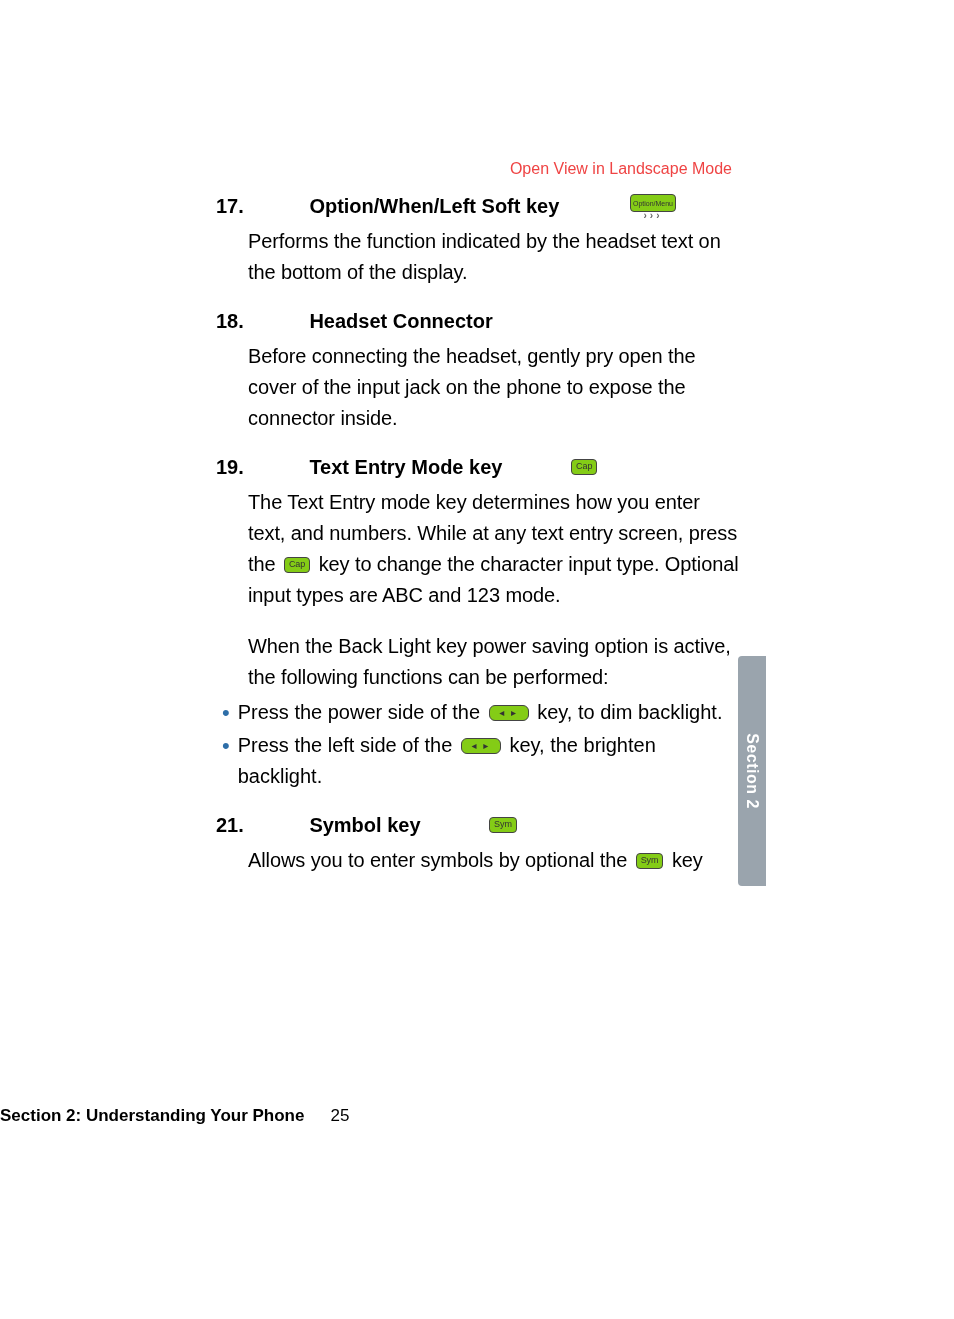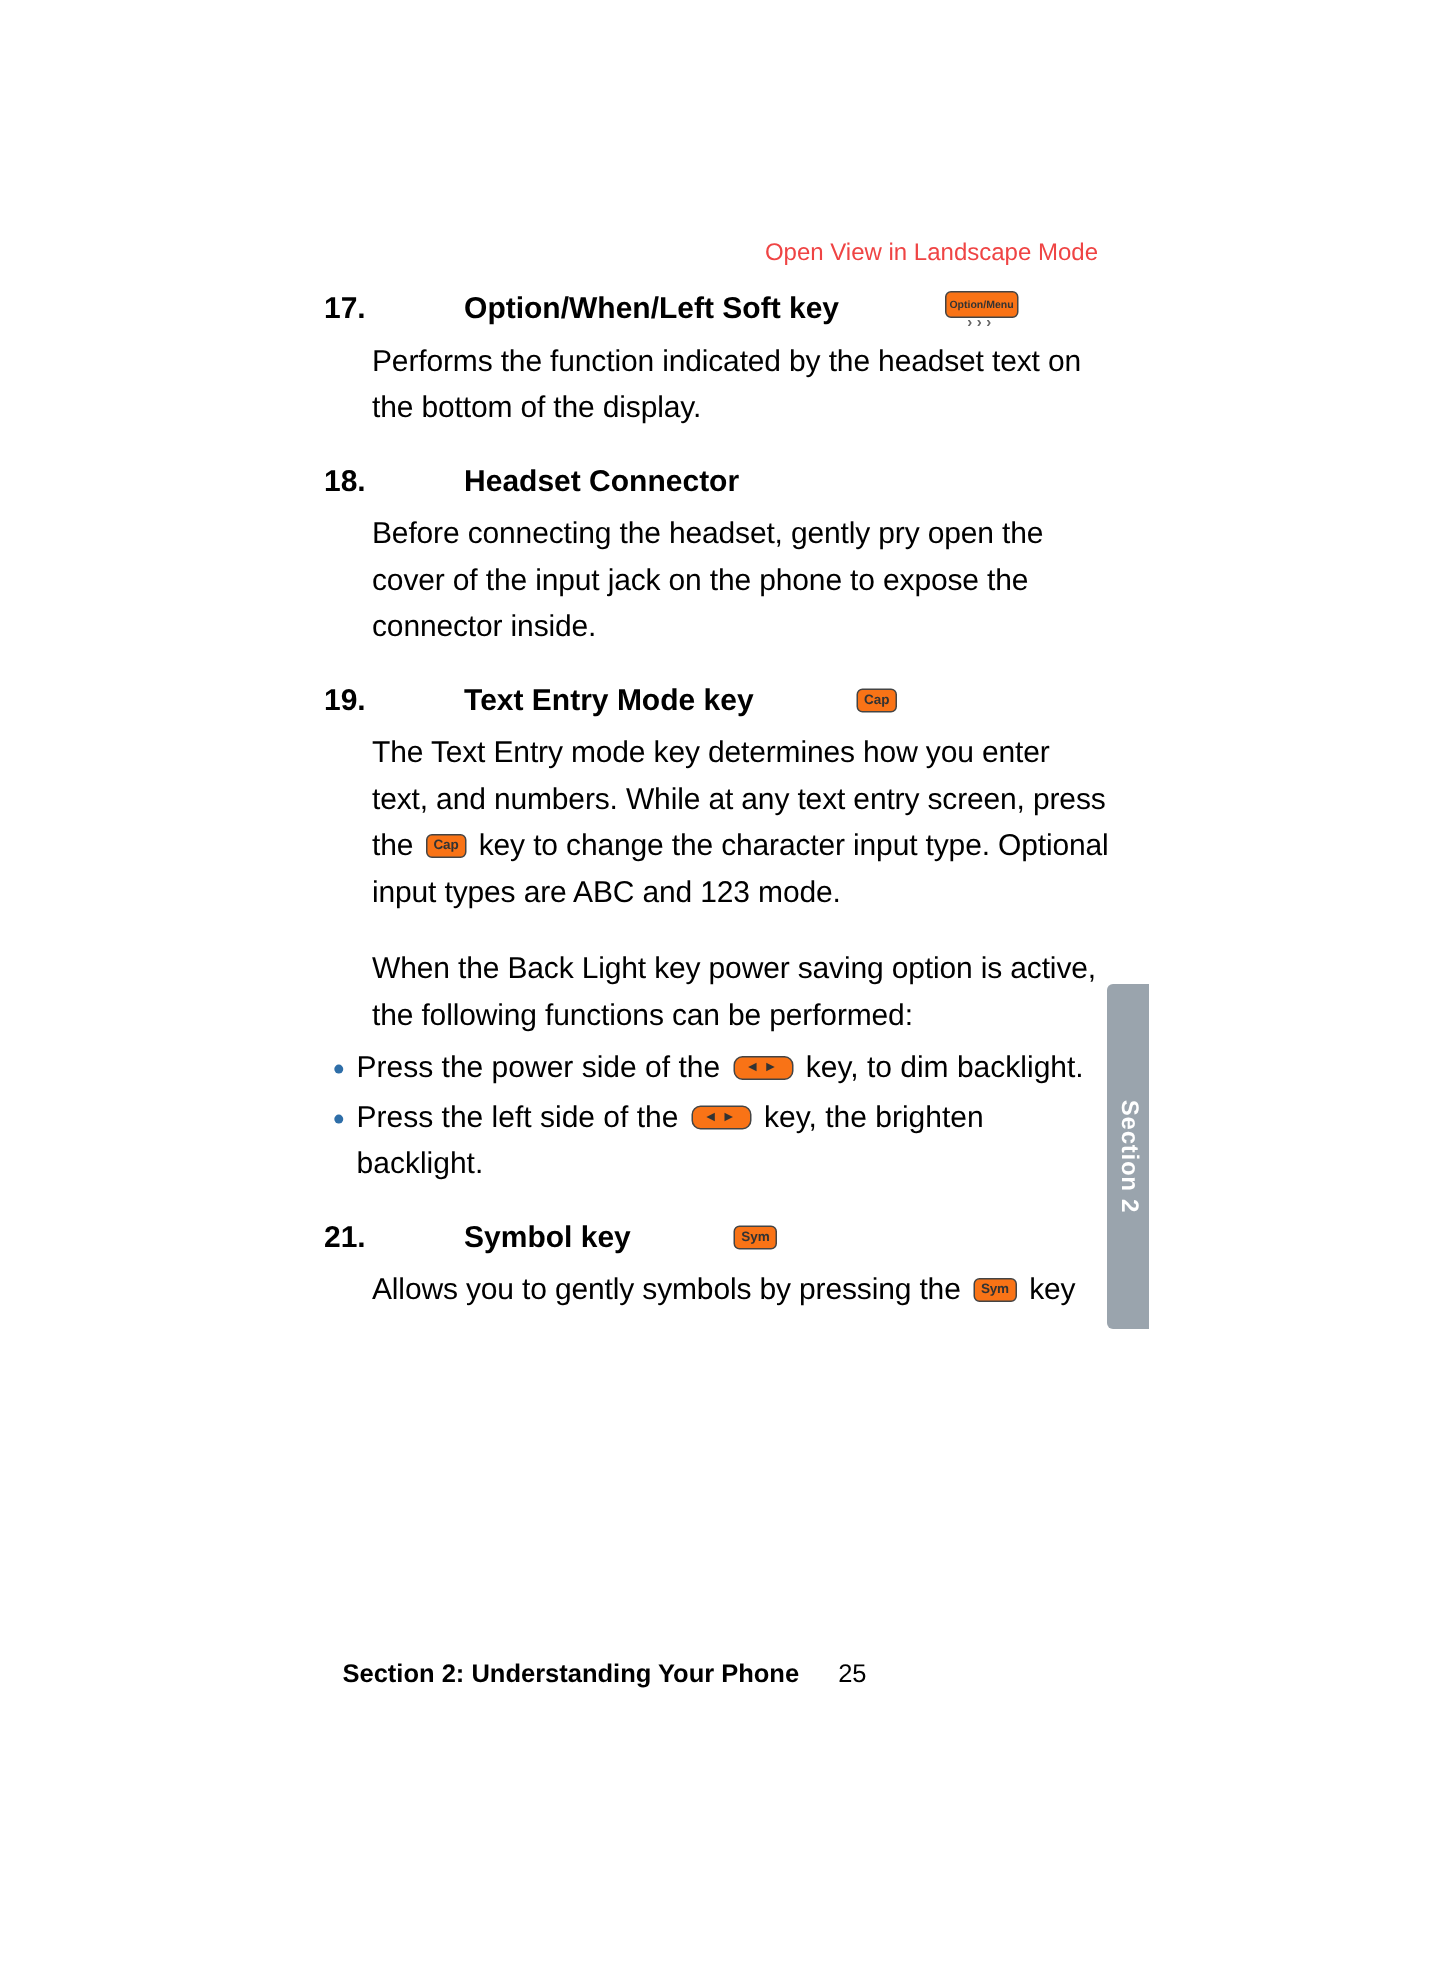--- a/index.html
+++ b/index.html
@@ -12,38 +12,38 @@
   .num { font-weight: 700; }
   .title { font-weight: 700; }
   .body { margin-left: 32px; margin-top: 6px; font-size: 20px; line-height: 1.55; font-family: "Helvetica Neue", Arial, sans-serif; letter-spacing: -0.1px; }
   .body + .body { margin-top: 12px; }
   .bullets { margin-left: 6px; margin-top: 4px; }
   .bullet-row { display: flex; align-items: flex-start; font-size: 20px; line-height: 1.55; margin-top: 2px; }
   .bullet-dot { color: #2e6ea8; font-size: 22px; line-height: 1; margin-right: 8px; margin-top: 5px; }
   .keycap {
     display: inline-flex; align-items: center; justify-content: center;
     border: 1.5px solid #444; border-radius: 4px;
-    font-size: 9px; font-weight: 700; padding: 2px 4px; height: 16px;
+    font-size: 9px; font-weight: 400; padding: 2px 4px; height: 16px;
     vertical-align: middle; margin: 0 3px 2px 3px; color: #333;
-    background: #f97316; line-height: 1;
+    background: #84cc16; line-height: 1;
   }
   .keycap.option { font-size: 7px; height: 18px; padding: 2px 2px; }
   .option-wrap { display: inline-flex; flex-direction: column; align-items: center; margin: 0 2px; vertical-align: middle; }
   .dots-under { font-size: 10px; color: #666; letter-spacing: 3px; line-height: 0.6; margin-top: -1px; }
   .keycap.backlight { width: 40px; height: 16px; border-radius: 6px; font-size: 10px; letter-spacing: 2px; }
   .keycap.backlight::before { content: ""; }
   .tab {
     position: absolute; right: 188px; top: 656px; width: 28px; height: 230px;
     background: #9aa4ad; border-radius: 4px 0 0 4px;
   }
   .tab-text {
     position: absolute; left: 50%; top: 50%; transform: translate(-50%,-50%) rotate(90deg);
     white-space: nowrap; color: #fff; font-weight: 700; font-size: 16px; letter-spacing: 0.5px;
   }
-  .footer { position: absolute; bottom: 193px; width: 806px; text-align: center; }
+  .footer { position: absolute; bottom: 193px; width: 806px; text-align: left; }
   .footer-inner { display: inline-flex; align-items: baseline; gap: 26px; font-size: 17px; }
   .footer-title { font-weight: 700; }
   .footer-page { font-weight: 400; margin-top: 25px; }
   .gap-lg { margin-top: 20px; }
 </style>
 </head>
 <body>
 
 <div class="page">
 
@@ -106,21 +106,21 @@
       </div>
     </div>
 
     <div class="item gap-lg">
       <div class="item-head">
         <span class="num">21.</span>&nbsp;
         <span class="title">Symbol key</span>&nbsp;
         <span class="keycap">Sym</span>
       </div>
       <div class="body">
-        <span>Allows you to gently symbols by pressing the  </span>
+        <span>Allows you to enter symbols by optional the  </span>
         <span class="keycap">Sym</span>
         <span>  key</span>
       </div>
     </div>
 
   </div>
 
   <div class="tab">
     <div class="tab-text">Section 2</div>
   </div>

